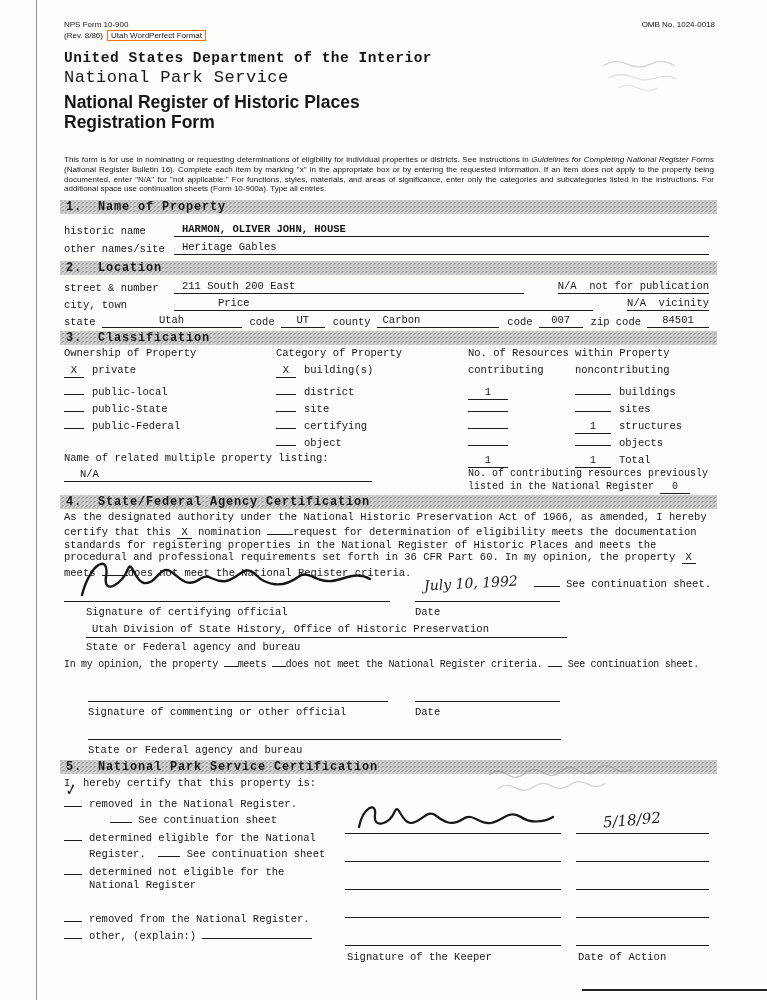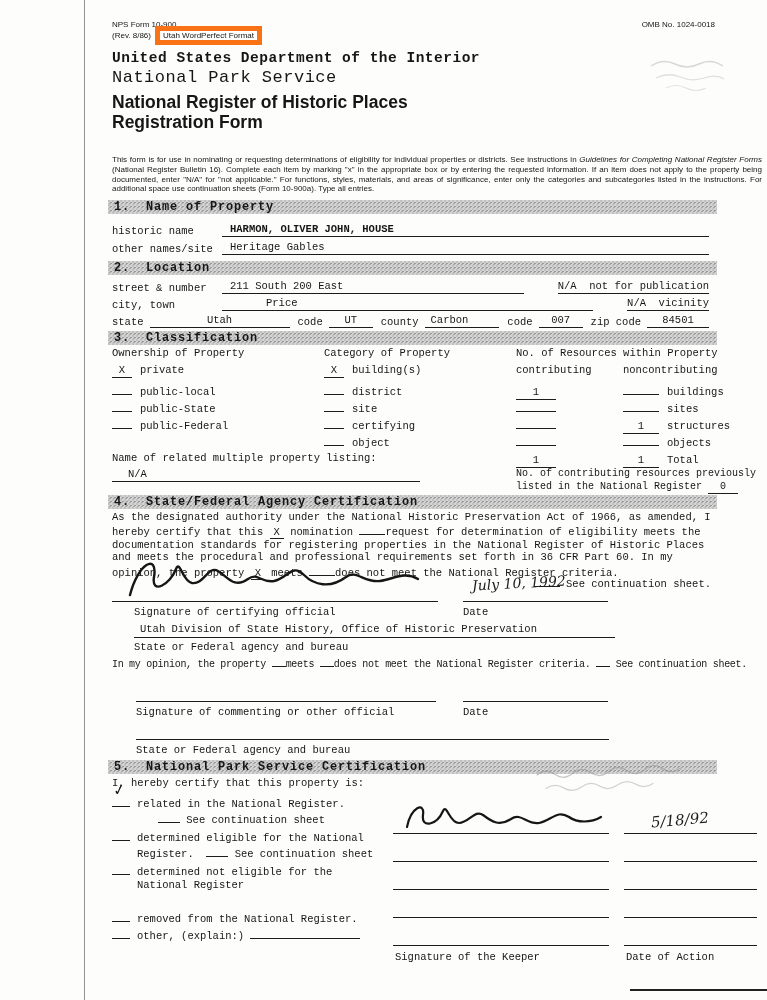--- a/index.html
+++ b/index.html
@@ -1,30 +1,30 @@
 <!DOCTYPE html>
 <html><head>
 <meta charset="utf-8">
 <style>
   html,body{margin:0;padding:0;}
   body{width:767px;height:1000px;background:#fdfdfc;position:relative;overflow:hidden;
        font-family:"Liberation Mono","DejaVu Sans Mono",monospace;color:#161616;}
-  .page{position:absolute;inset:0;margin-left:48px;}
+  .page{position:absolute;inset:0;}
   .abs{position:absolute;}
   .pre{white-space:pre;}
   .sans{font-family:"Liberation Sans","DejaVu Sans",sans-serif;}
 
   
   .edge-left{position:absolute;left:36px;top:0;bottom:0;width:1px;background:#3a3a3a;opacity:.55;}
   .edge-bottom{position:absolute;left:582px;right:0;bottom:9px;height:2px;background:#222;}
 
   
   #top{top:20px;left:64px;right:52px;display:flex;justify-content:space-between;font-size:8px;}
   #top .l1{margin-bottom:2px;}
-  .boxed{border:5px solid #f97316;padding:0 3px;margin-left:4px;}
+  .boxed{border:1px solid #f97316;padding:0 3px;margin-left:4px;}
 
   #dept{top:50px;left:64px;font-weight:bold;font-size:14.5px;letter-spacing:.5px;}
   #agency{top:68px;left:64px;font-size:17px;letter-spacing:.5px;}
   #titles{top:92px;left:64px;font-weight:bold;font-size:17.5px;line-height:20px;}
   #smallprint{top:147px;left:64px;width:650px;font-size:8px;line-height:9.8px;text-align:justify;}
 
   
   .band{position:absolute;left:60px;right:50px;height:14px;line-height:14px;
         font-weight:bold;font-size:12px;letter-spacing:.8px;padding-left:6px;
         background-color:#d4d4d4;
@@ -207,21 +207,21 @@
     <span class="slabel" style="top:233px;left:24px;">State or Federal agency and bureau</span>
   </div>
 
   <div class="band pre" style="top:760px;"><span>5.  National Park Service Certification</span></div>
 
   <div id="s5content" class="abs">
 
     <div class="line" style="top:2px;">I, hereby certify that this property is:</div>
 
     <div class="line" style="top:19px;">
-      <span class="oslot"><span class="check">✓</span></span><span>related in the National Register.</span>
+      <span class="oslot"><span class="check">✓</span></span><span>removed in the National Register.</span>
     </div>
     <div class="line" style="top:36px;left:46px;"><span class="bl w22"></span> <span>See continuation sheet</span></div>
 
     <div class="line" style="top:53px;"><span class="oslot"></span><span>determined eligible for the National</span></div>
     <div class="line" style="top:70px;left:25px;"><span>Register.</span>&nbsp;&nbsp;<span class="bl w22"></span> <span>See continuation sheet</span></div>
 
     <div class="line" style="top:87px;"><span class="oslot"></span><span>determined not eligible for the</span></div>
     <div class="line" style="top:104px;left:25px;">National Register</div>
 
     <div class="line" style="top:134px;"><span class="oslot"></span><span>removed from the National Register.</span></div>

